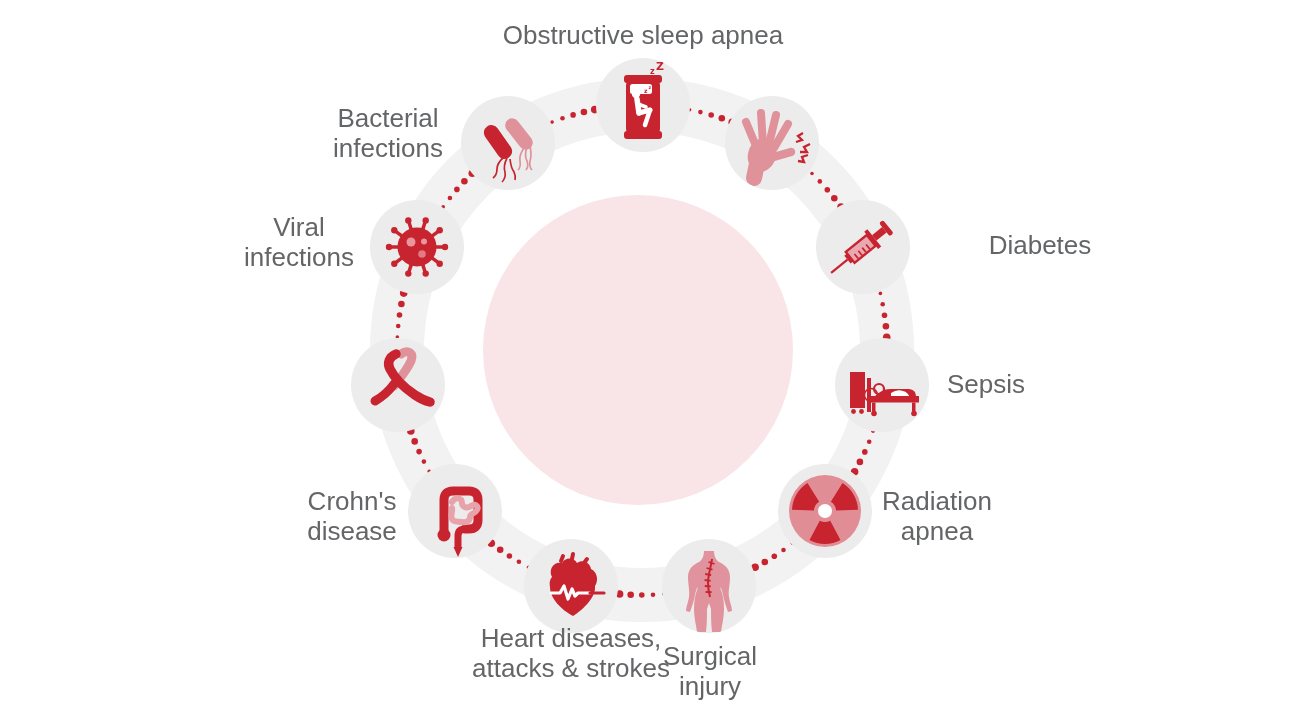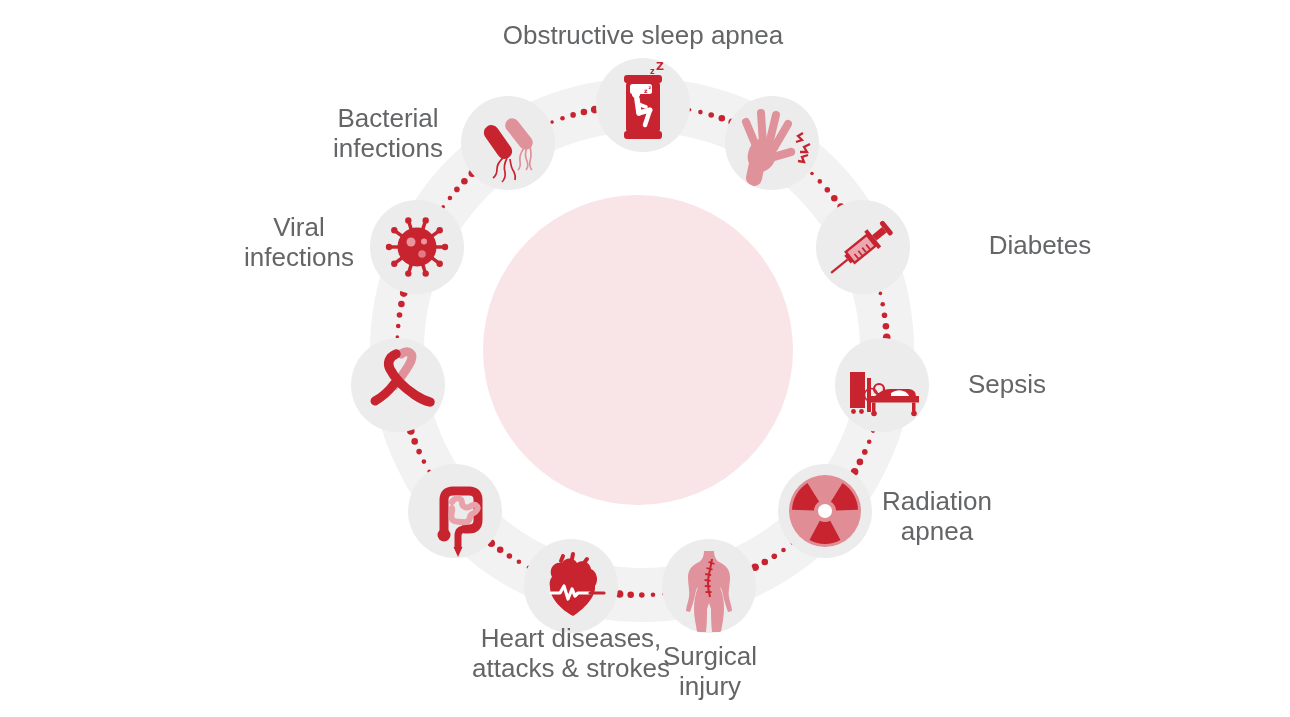--- a/index.html
+++ b/index.html
@@ -25,21 +25,21 @@
   }
   
   .p1{left:596px;top:58px;}  .p2{left:725px;top:96px;}  .p3{left:816px;top:200px;}
   .p4{left:835px;top:338px;} .p5{left:778px;top:464px;} .p6{left:662px;top:539px;}
   .p7{left:524px;top:539px;} .p8{left:408px;top:464px;} .p9{left:351px;top:338px;}
   .p10{left:370px;top:200px;}.p11{left:461px;top:96px;}
   
   .l1{left:443px;top:20px;width:400px;}
   .l2{left:805px;top:103px;width:210px;}
   .l3{left:922px;top:230px;width:160px;text-align:center;margin-left:38px;}
-  .l4{left:947px;top:369px;width:120px;text-align:center;}
+  .l4{left:947px;top:369px;width:120px;text-align:left;}
   .l5{left:837px;top:486px;width:200px;}
   .l6{left:620px;top:641px;width:180px;}
   .l7{left:421px;top:623px;width:300px;}
   .l8{left:252px;top:486px;width:200px;}
   .l9{left:161px;top:372px;width:160px;text-align:right;}
   .l10{left:199px;top:212px;width:200px;}
   .l11{left:288px;top:103px;width:200px;}
   .ic{display:block;}
 </style>
 </head>
@@ -272,18 +272,20 @@
 
   <div class="label l1">Obstructive sleep apnea</div>
   <div class="label l3">Diabetes</div>
   <div class="label l4">Sepsis</div>
   <div class="label l5">Radiation
 apnea</div>
   <div class="label l6">Surgical
 injury</div>
   <div class="label l7">Heart diseases,
 attacks &amp; strokes</div>
+  <div class="label l8">Crohn's
+disease</div>
   <div class="label l10">Viral
 infections</div>
   <div class="label l11">Bacterial
 infections</div>
 
 </div>
 
 </body></html>

